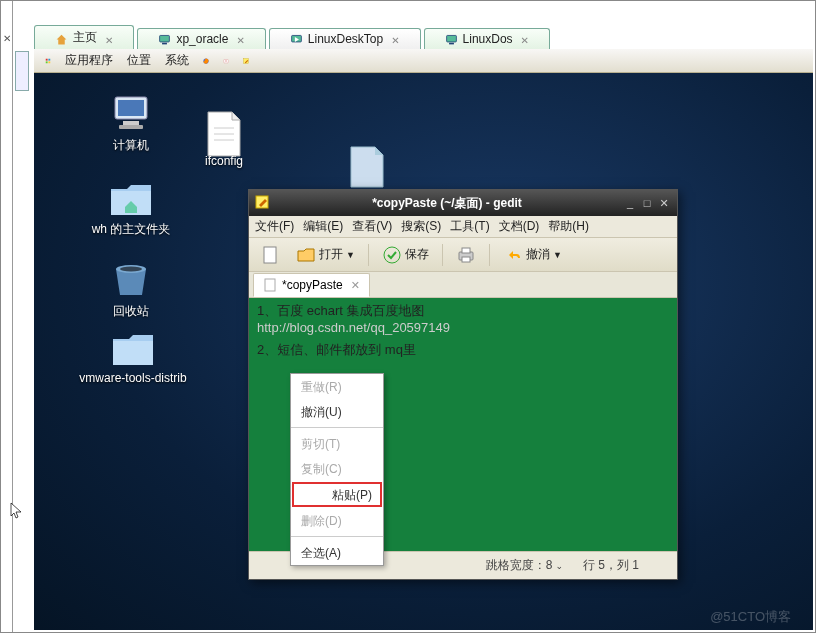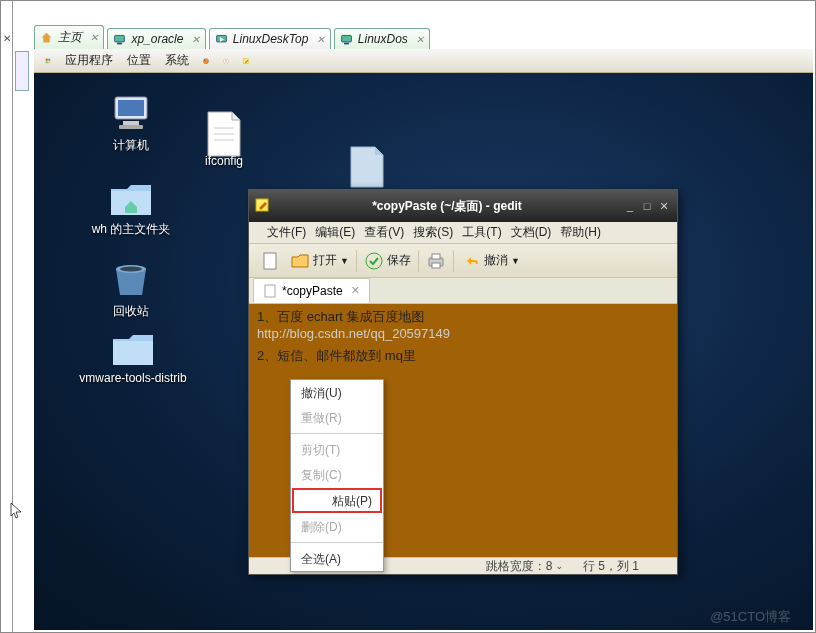--- a/index.html
+++ b/index.html
@@ -31,26 +31,26 @@
       left: 14px; top: 50px; width: 14px; height: 40px;
       border: 1px solid #8aa; background: #eef;
     }
     
     .tab-bar {
       position: absolute;
       left: 33px; top: 24px; height: 24px;
       display: flex; gap: 3px; align-items: flex-end;
     }
     .tab {
-      display: flex; align-items: center;
-      padding: 3px 5px;
+      display: flex; align-items: flex-end;
+      padding: 3px 20px;
       border: 1px solid #7a9; border-bottom: none;
       background: linear-gradient(#f8fef8, #e4f3e4);
       border-radius: 3px 3px 0 0;
-      font-size: 12px; color: #222; font-style: italic;
+      font-size: 12px; color: #222;
     }
     .tab.active {
       background: linear-gradient(#fff, #f0f0f0);
       font-weight: normal;
     }
     .tab .tabicon { width: 13px; height: 13px; margin-right: 5px; }
     .tab .close {
       margin-left: 8px; font-size: 10px; color: #888;
     }
     
@@ -82,88 +82,88 @@
     .dicon .ig { width: 48px; height: 40px; margin: 0 auto 4px; }
     
     .gedit {
       position: absolute;
       left: 214px; top: 140px; width: 430px;
       border: 1px solid #555;
       background: #e8e6dc;
       box-shadow: 3px 3px 10px rgba(0,0,0,0.5);
     }
     .gedit .titlebar {
-      height: 32px;
+      height: 26px;
       background: linear-gradient(#555, #222);
       color: #fff;
       display: flex; align-items: center;
       padding: 12px 6px;
       font-size: 12px;
     }
     .gedit .titlebar .tbicon { margin-right: 5px; }
     .gedit .titlebar .title { flex: 1; text-align: center; font-weight: bold; }
     .gedit .titlebar .wbtn {
       width: 14px; height: 14px; margin-left: 3px;
       display: flex; align-items: center; justify-content: center;
       font-size: 11px; color: #ccc;
     }
     .gedit .menubar {
       height: 22px;
       background: #ece9dc;
       border-bottom: 1px solid #cbc5b0;
       display: flex; align-items: center;
-      padding: 0 18px; gap: 9px;
+      padding: 0 6px; gap: 9px;
       font-size: 12px; color: #222;
     }
     .gedit .toolbar {
       height: 34px;
       background: linear-gradient(#f0ede0, #e0dcc8);
       border-bottom: 1px solid #cbc5b0;
       display: flex; align-items: center;
-      padding: 0 6px; 
+      padding: 0 6px; gap: 6px;
     }
     .gedit .toolbar .tbtn {
       display: inline-flex; align-items: center;
       padding: 3px 5px;
       font-size: 12px; color: #222;
     }
     .gedit .toolbar .sep {
       width: 1px; height: 22px; background: #cbc5b0; margin: 0 2px;
     }
     .gedit .tabsrow {
       height: 26px; background: #e8e6d8;
-      display: flex; 
+      display: flex; align-items: flex-end;
       padding: 0 2px;
       border-bottom: 1px solid #cbc5b0;
     }
     .gedit .tabsrow .etab {
       display: flex; align-items: center;
       padding: 4px 9px;
       border: 1px solid #cbc5b0;
       border-bottom: 1px solid #fff;
       background: #fff;
       border-radius: 2px 2px 0 0;
       font-size: 12px;
       margin-left: 2px;
     }
     .gedit .tabsrow .etab .tx { margin-left: 8px; color: #999; font-size: 11px; }
     .gedit .editor {
-      background: #a16207;
+      background: #15803d;
       height: 254px;
       padding: 4px 8px;
       font-size: 13px;
       color: #222;
       position: relative;
       border-bottom: 1px solid #cbc5b0;
     }
     .gedit .editor .wm {
       color: #ccc; font-size: 13px;
     }
     .gedit .status {
-      height: 16px; background: #ece9dc;
+      height: 27px; background: #ece9dc;
       display: flex; align-items: center;
       font-size: 12px; color: #444;
       padding: 0 8px;
     }
     .gedit .status .sp { flex: 1; }
     
     .ctx {
       position: absolute;
       left: 41px;
       top: 75px;
@@ -407,22 +407,22 @@
           <span class="tx">✕</span>
         </div>
       </div>
       <div class="editor">
         <div>1、百度 echart  集成百度地图</div>
         <div class="wm">http://blog.csdn.net/qq_20597149</div>
         <div style="height:6px"></div>
         <div>2、短信、邮件都放到   mq里</div>
 
         <div class="ctx">
+          <div class="mi dis"><span>重做(R)</span></div>
           <div class="mi"><span>撤消(U)</span></div>
-          <div class="mi dis"><span>重做(R)</span></div>
           <div class="msep"></div>
           <div class="mi dis"><span>剪切(T)</span></div>
           <div class="mi dis"><span>复制(C)</span></div>
           <div class="mi sel"><span>粘贴(P)</span></div>
           <div class="mi dis"><span>删除(D)</span></div>
           <div class="msep"></div>
           <div class="mi"><span>全选(A)</span></div>
         </div>
       </div>
       <div class="status">

